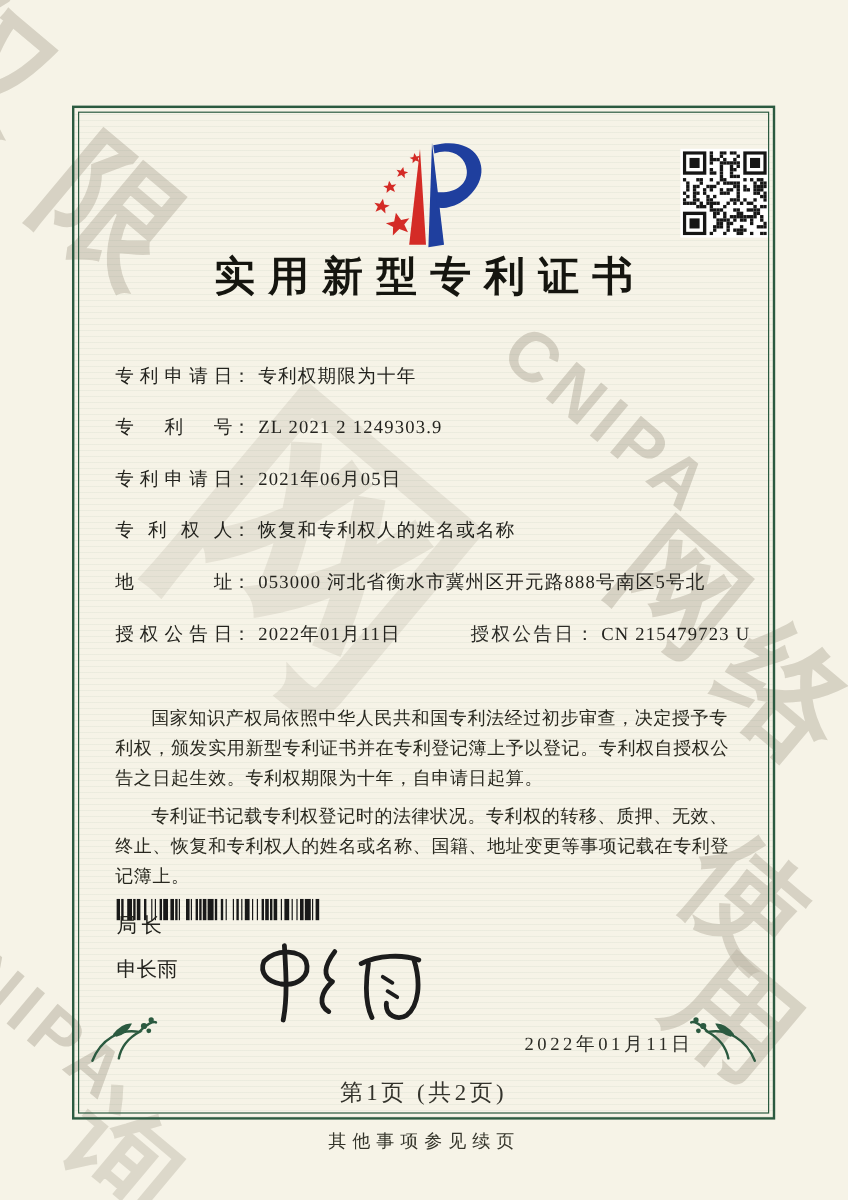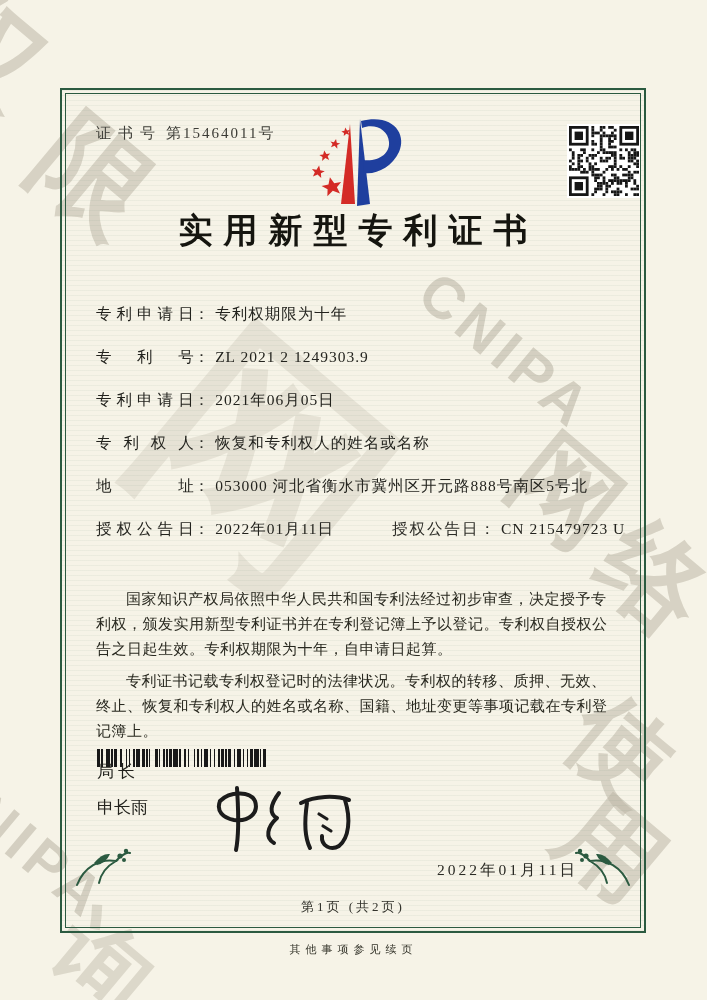--- a/index.html
+++ b/index.html
@@ -44,28 +44,28 @@
   .paras p{margin:0 0 7px 0;text-indent:2em;letter-spacing:0.5px;}
   
   .barcode{left:35px;top:659px;width:190px;height:18px;display:flex;align-items:stretch;overflow:hidden;}
   .barcode i{flex:0 0 auto;display:block;height:100%;}
   
   .director{left:35px;top:670px;font-size:17px;color:#23231e;}
   .director div{height:24px;line-height:24px;}
   .director .t{letter-spacing:4px;margin-bottom:12px;}
   .sig{left:145px;top:694px;}
   .issue-date{left:375px;top:770px;font-size:15.5px;letter-spacing:3px;color:#2a2a24;}
-  .pageno{left:0;right:0;top:808px;text-align:center;font-size:13px;letter-spacing:3px;color:#33332c;}
+  .pageno{left:0;right:0;top:808px;text-align:center;font-size:19px;letter-spacing:3px;color:#33332c;}
   
   .orn{position:absolute;bottom:40px;}
   .orn.l{left:12px;}
   .orn.r{right:12px;transform:scaleX(-1);}
   
   .footnote{position:absolute;left:0;right:0;top:942px;text-align:center;z-index:2;
-            font-size:11px;letter-spacing:5px;color:#34342a;}
+            font-size:15px;letter-spacing:5px;color:#34342a;}
   .qr{background:#fff;padding:2px;}
   .qr svg{display:block;}
 </style>
 </head>
 <body>
 
 <div class="wm-layer">
     <span style="left: -18px; top: -30px; font-size: 112px; opacity: 0.55;">仅</span>
     <span style="left: 86px; top: 98px; font-size: 112px; opacity: 0.55;">限</span>
     <span style="left: 250px; top: 295px; font-size: 235px; opacity: 0.28;">网</span>
@@ -73,23 +73,20 @@
     <span style="left: 560px; top: 418px; font-size: 104px; opacity: 0.55;">网</span>
     <span style="left: 648px; top: 505px; font-size: 104px; opacity: 0.55;">络</span>
     <span style="left: 616px; top: 678px; font-size: 100px; opacity: 0.55;">使</span>
     <span style="left: 606px; top: 778px; font-size: 100px; opacity: 0.55;">用</span>
     <span style="left: -40px; top: 752px; font-size: 58px; opacity: 0.6; letter-spacing: 6px;">CNIPA</span>
     <span style="left: 96px; top: 898px; font-size: 96px; opacity: 0.45;">询</span>
   </div>
 
 <div class="frame">
 
-  <div class="abs certno">
-    <span class="lab">证书号</span><span class="val">第15464011号</span>
-  </div>
 
   <div class="abs" style="left:240px;top:20px;width:110px;height:100px;">
     <svg width="110" height="100" viewBox="0 0 110 100">
       <defs>
         <path id="st" d="M0,-1 L0.294,-0.309 1,-0.309 0.476,0.118 0.647,0.809 0,0.382 -0.647,0.809 -0.476,0.118 -1,-0.309 -0.294,-0.309 Z"></path>
       </defs>
       <polygon points="48,14 53,94 39,94" fill="#d42b26"></polygon>
       <polygon points="58,9 68,94 55,96" fill="#1f3f9e"></polygon>
       <path d="M59,11 C92,3 105,25 97,42 C90,57 74,65 62,63 L61,50 C76,52 88,44 87,32 C86,19 72,13 60,18 Z" fill="#1f3f9e"></path>
       <use href="#st" transform="translate(30,77) scale(10) rotate(-12)" fill="#d42b26"></use>

